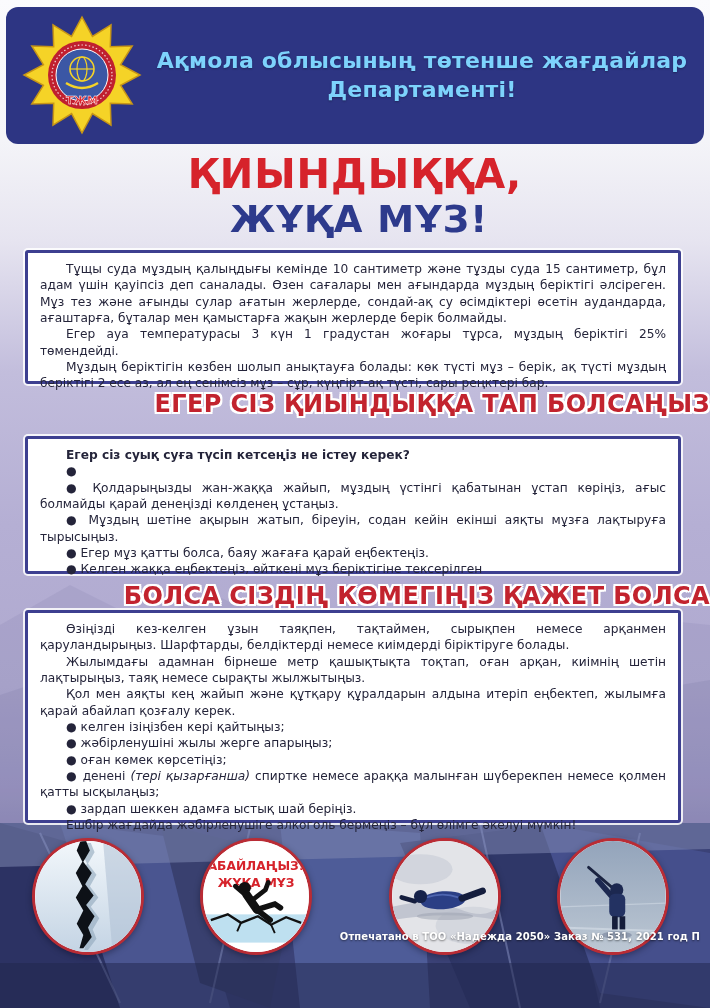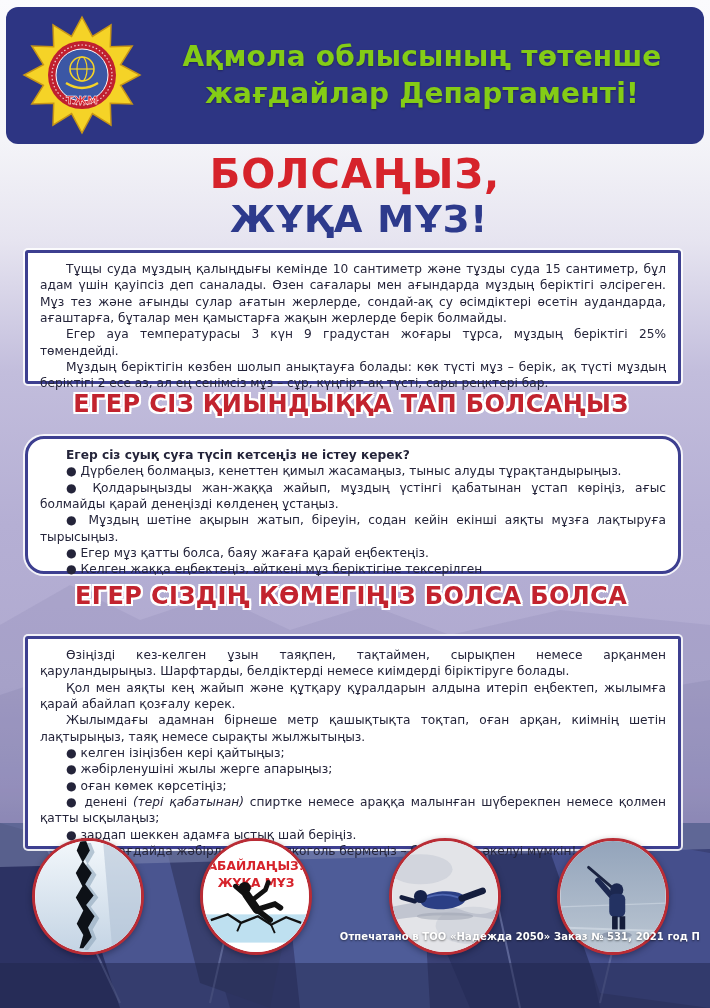--- a/index.html
+++ b/index.html
@@ -10,30 +10,30 @@
     outline:1px solid #c9c9d2;
   }
   svg{display:block;}
   .bg-svg{position:absolute;left:0;pointer-events:none;}
   
   .header{position:absolute;top:7px;left:6px;right:6px;height:137px;background:#2d3583;border-radius:12px;}
   .emblem{position:absolute;left:16px;top:8px;width:120px;height:120px;}
   .header-title{
     position:absolute;left:142px;right:8px;top:0;height:100%;
     display:flex;align-items:center;justify-content:center;text-align:center;
-    color:#84cc16;font-weight:bold;font-size:28px;line-height:1.3;letter-spacing:.2px;
+    color:#7dd3fc;font-weight:bold;font-size:22px;line-height:1.3;letter-spacing:.2px;
     text-shadow:0 1px 2px rgba(0,0,0,.3);
   }
   
   .main-title{position:absolute;top:152px;left:0;right:0;text-align:center;line-height:1.12;}
   .main-title .t1{color:#d6232b;font-size:40px;font-weight:bold;letter-spacing:1px;}
   .main-title .t2{color:#2d3a8c;font-size:37px;font-weight:bold;letter-spacing:1px;margin-top:2px;margin-left:8px;}
   
   .section-heading{
-    position:absolute;left:0;right:8px;text-align:center;
+    position:absolute;left:0;right:0;text-align:right;
     color:#c2232e;font-size:24px;font-weight:bold;letter-spacing:.4px;
     text-shadow:-2px -2px 0 #fff,2px -2px 0 #fff,-2px 2px 0 #fff,2px 2px 0 #fff,0 2px 0 #fff,0 -2px 0 #fff,2px 0 0 #fff,-2px 0 0 #fff;
   }
   
   .box{
     position:absolute;left:25px;width:656px;box-sizing:border-box;
     background:#ffffff;border:3px solid #3d3f90;border-radius:3px;
     box-shadow:0 0 0 2px rgba(255,255,255,.85);
     padding:8px 12px;color:#24243a;font-size:12.2px;line-height:1.34;text-align:justify;
   }
@@ -89,51 +89,51 @@
       <circle cx="60" cy="54" r="12" fill="none" stroke="#f5d327" stroke-width="1.6"></circle>
       <ellipse cx="60" cy="54" rx="5" ry="12" fill="none" stroke="#f5d327" stroke-width="1.2"></ellipse>
       <line x1="48" y1="54" x2="72" y2="54" stroke="#f5d327" stroke-width="1.2"></line>
       <path d="M44,68 Q60,78 76,68" fill="none" stroke="#f5d327" stroke-width="2.4"></path>
       <text x="60" y="89" text-anchor="middle" font-size="11" font-weight="bold" fill="#e0252c" stroke="#ffffff" stroke-width="0.4" font-family="DejaVu Sans,sans-serif">ТЖМ</text>
     </svg>
     <div class="header-title">Ақмола облысының төтенше жағдайлар Департаменті!</div>
   </div>
 
   <div class="main-title">
-    <div class="t1">БОЛСАҢЫЗ,</div>
+    <div class="t1">ҚИЫНДЫҚҚА,</div>
     <div class="t2">ЖҰҚА МҰЗ!</div>
   </div>
 
   <div class="box" style="top:250px;height:134px;">
     <p>Тұщы суда мұздың қалыңдығы кемінде 10 сантиметр және тұзды суда 15 сантиметр, бұл адам үшін қауіпсіз деп саналады. Өзен сағалары мен ағындарда мұздың беріктігі әлсіреген. Мұз тез және ағынды сулар ағатын жерлерде, сондай-ақ су өсімдіктері өсетін аудандарда, ағаштарға, бұталар мен қамыстарға жақын жерлерде берік болмайды.</p>
-    <p>Егер ауа температурасы 3 күн 9 градустан жоғары тұрса, мұздың беріктігі 25% төмендейді.</p>
+    <p>Егер ауа температурасы 3 күн 1 градустан жоғары тұрса, мұздың беріктігі 25% төмендейді.</p>
     <p>Мұздың беріктігін көзбен шолып анықтауға болады: көк түсті мұз – берік, ақ түсті мұздың беріктігі 2 есе аз, ал ең сенімсіз мұз – сұр, күңгірт-ақ түсті, сары реңктері бар.</p>
   </div>
 
   <div class="section-heading" style="top:390px;">ЕГЕР СІЗ ҚИЫНДЫҚҚА ТАП БОЛСАҢЫЗ</div>
 
-  <div class="box" style="top:436px;height:138px;border-radius:19px;">
+  <div class="box" style="top:436px;height:138px;">
     <p class="intro-q">Егер сіз суық суға түсіп кетсеңіз не істеу керек?</p>
-    <p><span class="dot"></span><span>Дүрбелең болмаңыз, кенеттен қимыл жасамаңыз, тыныс алуды тұрақтандырыңыз.</span></p>
+    <p><span class="dot"></span></p>
     <p><span class="dot"></span><span>Қолдарыңызды жан-жаққа жайып, мұздың үстінгі қабатынан ұстап көріңіз, ағыс болмайды қарай денеңізді көлденең ұстаңыз.</span></p>
     <p><span class="dot"></span><span>Мұздың шетіне ақырын жатып, біреуін, содан кейін екінші аяқты мұзға лақтыруға тырысыңыз.</span></p>
     <p><span class="dot"></span><span>Егер мұз қатты болса, баяу жағаға қарай еңбектеңіз.</span></p>
     <p><span class="dot"></span><span>Келген жаққа еңбектеңіз, өйткені мұз беріктігіне тексерілген</span></p>
   </div>
 
-  <div class="section-heading" style="top:582px;">ЕГЕР СІЗДІҢ КӨМЕГІҢІЗ БОЛСА БОЛСА</div>
-
-  <div class="box" style="top:636px;height:213px;">
+  <div class="section-heading" style="top:582px;">БОЛСА СІЗДІҢ КӨМЕГІҢІЗ ҚАЖЕТ БОЛСА</div>
+
+  <div class="box" style="top:610px;height:213px;">
     <p>Өзіңізді кез-келген ұзын таяқпен, тақтаймен, сырықпен немесе арқанмен қаруландырыңыз. Шарфтарды, белдіктерді немесе киімдерді біріктіруге болады.</p>
+    <p>Жылымдағы адамнан бірнеше метр қашықтықта тоқтап, оған арқан, киімнің шетін лақтырыңыз, таяқ немесе сырақты жылжытыңыз.</p>
     <p>Қол мен аяқты кең жайып және құтқару құралдарын алдына итеріп еңбектеп, жылымға қарай абайлап қозғалу керек.</p>
-    <p>Жылымдағы адамнан бірнеше метр қашықтықта тоқтап, оған арқан, киімнің шетін лақтырыңыз, таяқ немесе сырақты жылжытыңыз.</p>
     <p><span class="dot"></span><span>келген ізіңізбен кері қайтыңыз;</span></p>
     <p><span class="dot"></span><span>жәбірленушіні жылы жерге апарыңыз;</span></p>
     <p><span class="dot"></span><span>оған көмек көрсетіңіз;</span></p>
-    <p><span class="dot"></span><span>денені </span><i>(тері қабатынан)</i><span> спиртке немесе араққа малынған шүберекпен немесе қолмен қатты ысқылаңыз;</span></p>
+    <p><span class="dot"></span><span>денені </span><i>(тері қызарғанша)</i><span> спиртке немесе араққа малынған шүберекпен немесе қолмен қатты ысқылаңыз;</span></p>
     <p><span class="dot"></span><span>зардап шеккен адамға ыстық шай беріңіз.</span></p>
     <p>Ешбір жағдайда жәбірленушіге алкоголь бермеңіз – бұл өлімге әкелуі мүмкін!</p>
   </div>
 
   <div class="circle" style="left:32px;">
     <svg viewBox="0 0 112 118">
       <defs>
         <linearGradient id="iceG" x1="0" y1="0" x2="0" y2="1">
           <stop offset="0" stop-color="#f2f7fb"></stop>
             <stop offset="1" stop-color="#c4d4e4"></stop>

